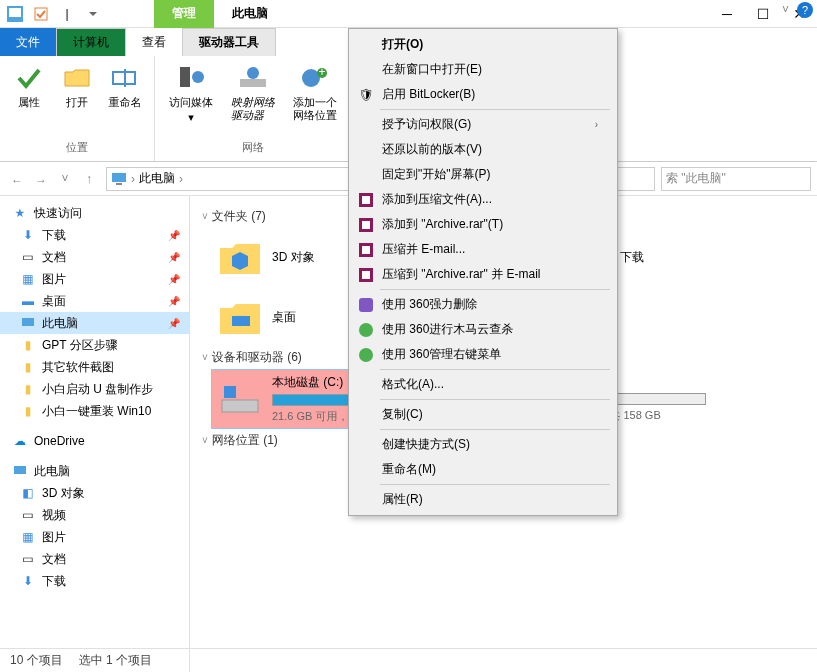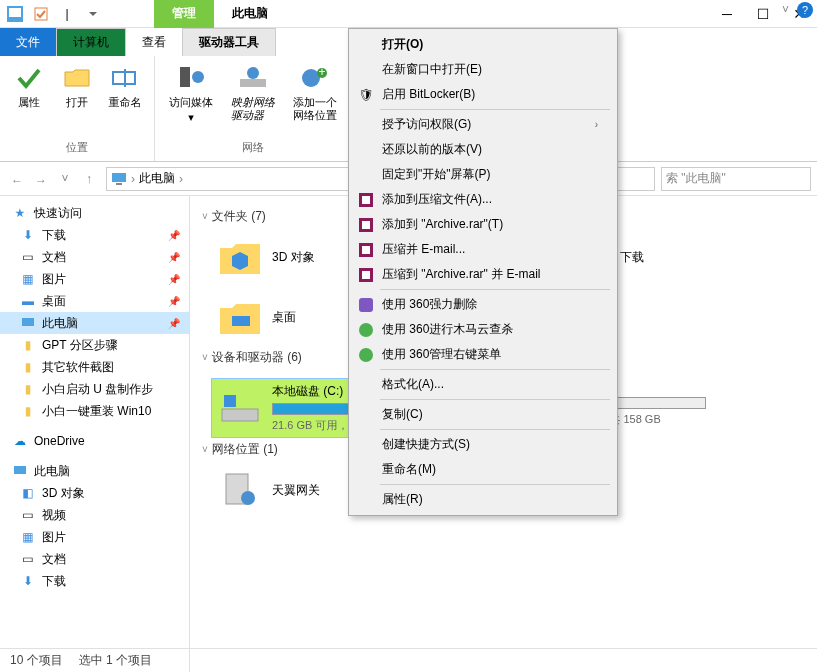--- a/index.html
+++ b/index.html
@@ -50,21 +50,21 @@
 .pin { margin-left:auto; color:#888; font-size:10px;}
 
 .content { flex:1; padding: 8px 12px; overflow:hidden;}
 .group-header { display:flex; align-items:center; gap:4px; padding: 4px 0; color:#333; }
 .chev { color:#888; font-size:10px;}
 .grid { display:flex; flex-wrap:wrap; gap: 4px; margin-left: 10px;}
 .folder-item { width: 260px; height: 56px; display:flex; align-items:center; gap:10px; padding:4px 6px;}
 .folder-item.narrow { width: 170px; }
 .folder-icon { width:44px; height:40px; display:flex; align-items:center; justify-content:center;}
 .drive-item { width: 260px; display:flex; gap:10px; padding:4px 6px; align-items:center;}
-.drive-item.sel { background: #bef264; outline:1px solid #8cc8ff;margin-top:9px;}
+.drive-item.sel { background: #fca5a5; outline:1px solid #8cc8ff;}
 .drive-info { flex:1; }
 .drive-bar { width: 170px; height: 12px; border:1px solid #999; margin: 3px 0; background:#eee; position:relative;}
 .drive-fill { height:100%; background:#26a0da;}
 .drive-sub { font-size:11px; color:#666;}
 
 
 .ctxmenu { position:absolute; left:348px; top:28px; width:270px; background:#f0f0f0; border:1px solid #aaa; box-shadow: 3px 3px 6px rgba(0,0,0,0.25); padding: 3px; z-index:100;}
 .ctx-item { display:flex; align-items:center; gap:8px; padding: 4px 16px 4px 30px; position:relative;}
 .ctx-sep { height:1px; background:#ccc; margin: 2px 4px 2px 28px;}
 .ctx-icon { position:absolute; left:6px; width:16px; height:16px; display:flex; align-items:center; justify-content:center; font-size:12px;}
@@ -395,31 +395,20 @@
             </div>
           <div class="drive-sub">154 GB 可用，共 158 GB</div>
         </div>
       </div>
     </div>
 
     <div class="group-header">
         <span class="chev">˅</span>
         <span>网络位置 (1)</span>
       </div>
-    <div class="grid">
-      <div class="folder-item">
-        <div class="folder-icon">
-            <svg width="40" height="40">
-              <rect x="6" y="4" width="22" height="30" fill="#d8d8d8" stroke="#999"></rect>
-              <circle cx="28" cy="28" r="7" fill="#4a90d0"></circle>
-            </svg>
-          </div>
-        <span>天翼网关</span>
-      </div>
-    </div>
   </div>
 </div>
 
 <div class="ctxmenu">
   <div class="ctx-item ctx-bold">
       <span>打开(O)</span>
     </div>
   <div class="ctx-item">
       <span>在新窗口中打开(E)</span>
     </div>

